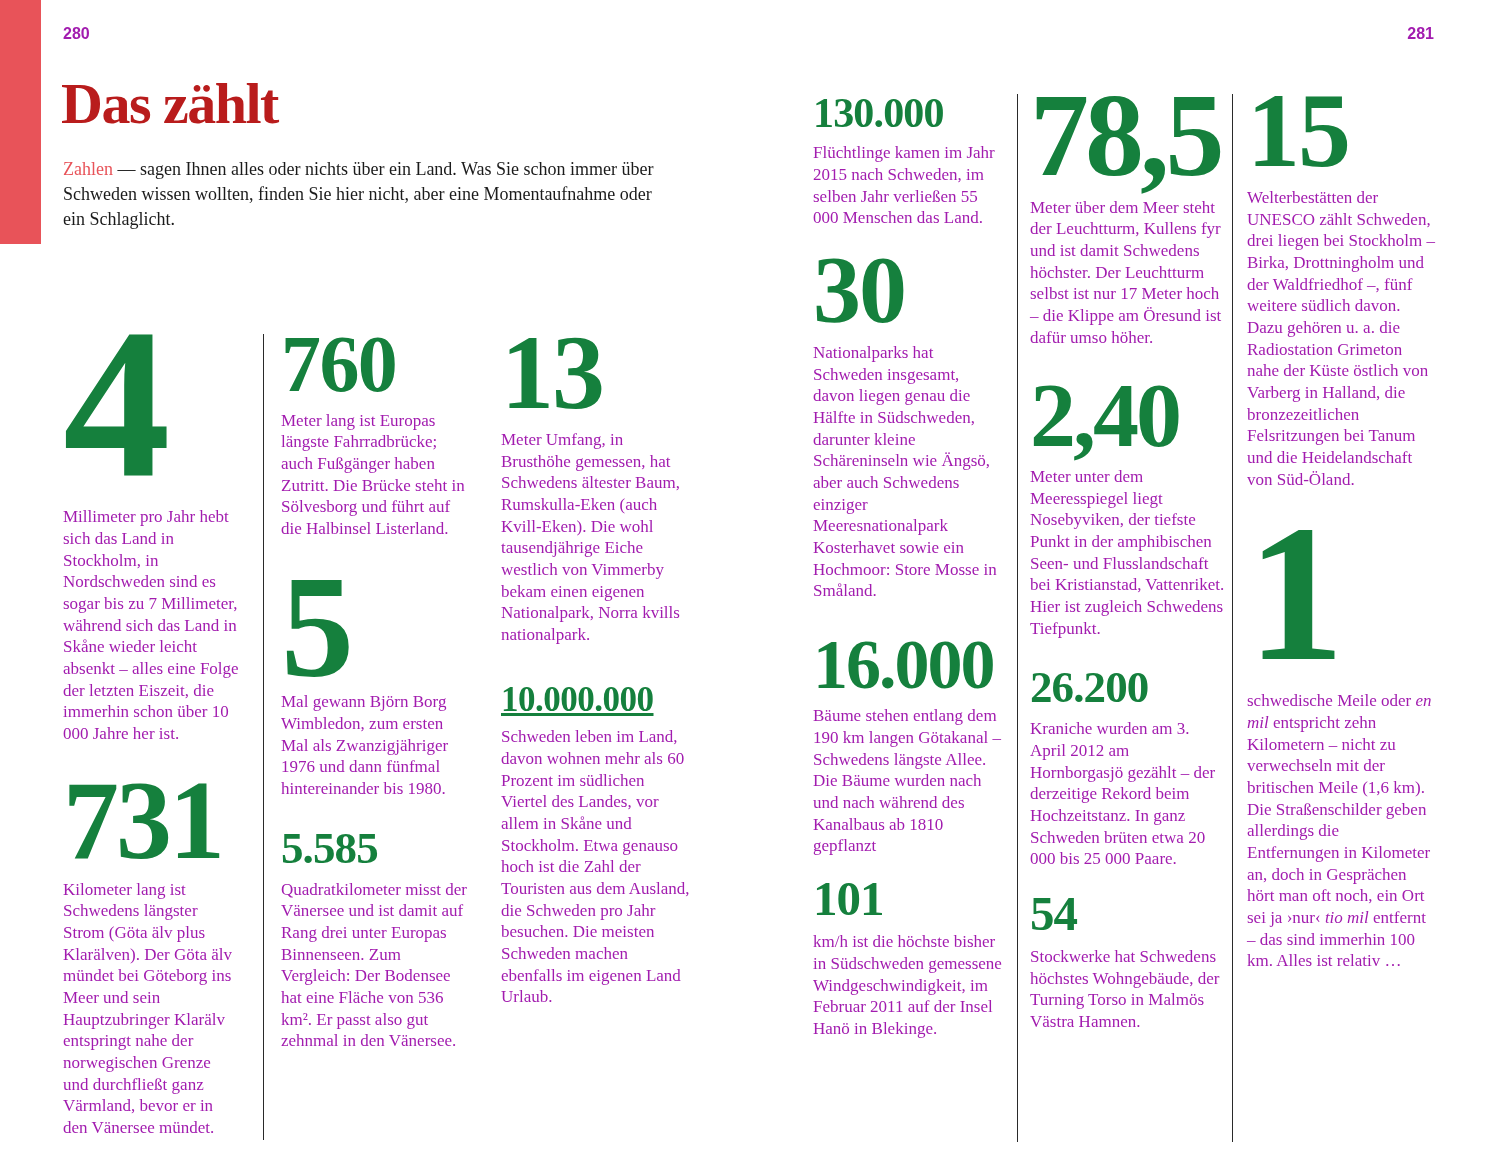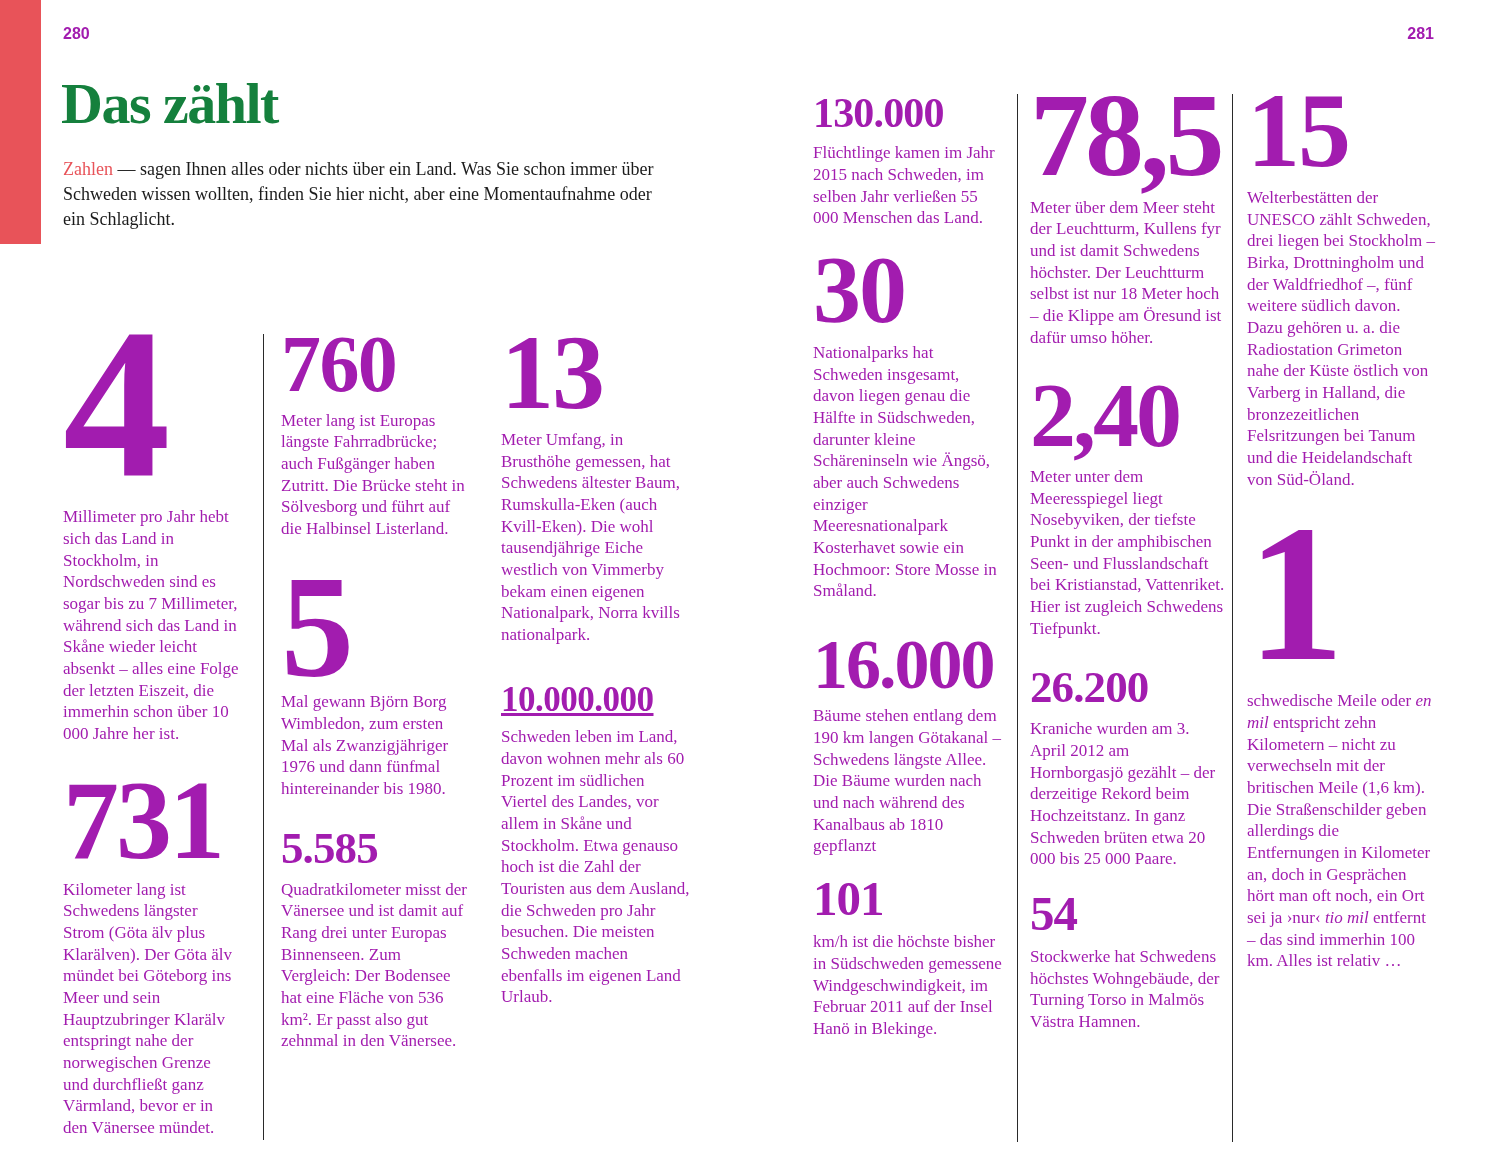--- a/index.html
+++ b/index.html
@@ -5,36 +5,36 @@
   * { margin:0; padding:0; box-sizing:border-box; }
   html,body { background:#ffffff; }
   .spread {
     position:relative; width:1500px; height:1176px; background:#ffffff;
     font-family:"Liberation Serif","DejaVu Serif",serif; color:#1b1b1b; overflow:hidden;
   }
   .red-bar { position:absolute; left:0; top:0; width:41px; height:244px; background:#e85359; }
   .folio { position:absolute; top:25px; font-family:"Liberation Sans","DejaVu Sans",sans-serif; font-weight:bold; font-size:16px; color:#a21caf; }
   .folio-left { left:63px; }
   .folio-right { right:66px; }
-  .title { position:absolute; left:61px; top:70px; font-size:58px; font-weight:bold; letter-spacing:-1.5px; color:#15803d; }
+  .title { position:absolute; left:61px; top:70px; font-size:58px; font-weight:bold; letter-spacing:-1.5px; color:#b91c1c; }
   .intro { position:absolute; left:63px; top:157px; width:608px; font-size:18px; line-height:1.38; color:#1b1b1b; }
   .vline { position:absolute; width:1px; background:#2a2a2a; }
   .vline-1 { left:263px; top:334px; height:806px; }
   .vline-2 { left:1017px; top:94px; height:1048px; }
   .vline-3 { left:1232px; top:94px; height:1048px; }
   .col { position:absolute; }
   .col-1 { left:63px;  top:316px; width:176px; }
   .col-2 { left:281px; top:332px; width:186px; }
   .col-3 { left:501px; top:330px; width:192px; }
   .col-4 { left:813px; top:96px;  width:192px; }
   .col-5 { left:1030px; top:88px; width:196px; }
   .col-6 { left:1247px; top:88px; width:188px; }
   .num {
     font-weight:bold; line-height:0.82; white-space:nowrap;
-    letter-spacing:-0.02em; color:#a21caf;
+    letter-spacing:-0.02em; color:#15803d;
   }
   .body {
     font-size:17px; line-height:1.275; margin-top:12px; color:#a21caf;
     hyphens:auto; -webkit-hyphens:auto;
   }
   .stat { margin-top:0; }
 </style>
 </head>
 <body>
 
@@ -105,21 +105,21 @@
     </div>
     <div class="stat" style="margin-top:22px;">
       <div class="num" style="font-size:49px;">101</div>
       <p class="body">km/h ist die höchste bisher in Südschweden gemessene Windgeschwindigkeit, im Februar 2011 auf der Insel Hanö in Blekinge.</p>
     </div>
   </div>
 
   <div class="col col-5">
     <div class="stat">
       <div class="num" style="font-size:118px; letter-spacing:-4px;">78,5</div>
-      <p class="body">Meter über dem Meer steht der Leuchtturm, Kullens fyr und ist damit Schwedens höchster. Der Leuchtturm selbst ist nur 18 Meter hoch – die Klippe am Öresund ist dafür umso höher.</p>
+      <p class="body">Meter über dem Meer steht der Leuchtturm, Kullens fyr und ist damit Schwedens höchster. Der Leuchtturm selbst ist nur 17 Meter hoch – die Klippe am Öresund ist dafür umso höher.</p>
     </div>
     <div class="stat" style="margin-top:30px;">
       <div class="num" style="font-size:92px; letter-spacing:-3px;">2,40</div>
       <p class="body">Meter unter dem Meeresspiegel liegt Nosebyviken, der tiefste Punkt in der amphibischen Seen- und Flusslandschaft bei Kristianstad, Vattenriket. Hier ist zugleich Schwedens Tiefpunkt.</p>
     </div>
     <div class="stat" style="margin-top:30px;">
       <div class="num" style="font-size:45px;">26.200</div>
       <p class="body">Kraniche wurden am 3. April 2012 am Hornborgasjö gezählt – der derzeitige Rekord beim Hochzeitstanz. In ganz Schweden brüten etwa 20 000 bis 25 000 Paare.</p>
     </div>
     <div class="stat" style="margin-top:24px;">

